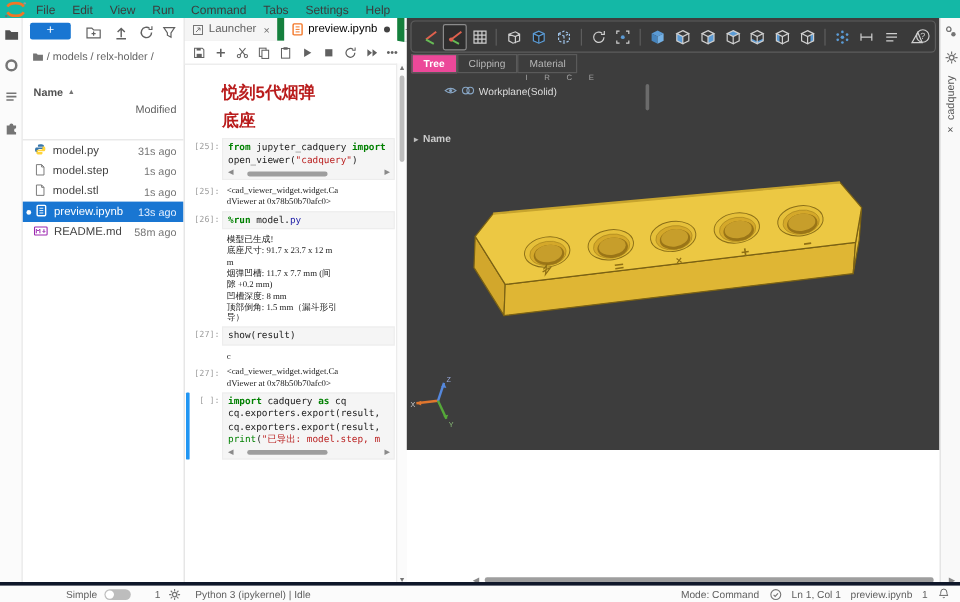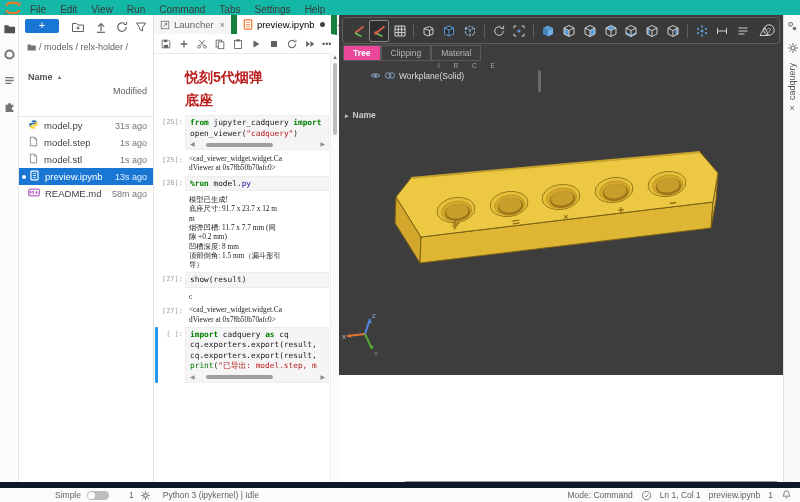--- a/index.html
+++ b/index.html
@@ -79,21 +79,21 @@
   
   .rightstrip{position:absolute;left:783px;top:15px;width:17px;height:473px;background:#f9f9f9;border-left:1px solid #e0e0e0;}
   .rs-icon{width:17px;height:22px;display:flex;align-items:center;justify-content:center;}
   .rs-tab{margin-top:4px;writing-mode:vertical-rl;transform:rotate(180deg);font-size:9px;color:#555;display:flex;align-items:center;gap:3px;margin-left:3px;}
   
   .south-hscroll{position:absolute;left:394px;top:479px;width:402px;height:9px;display:flex;align-items:center;}
   .south-hscroll .ar{font-size:7px;color:#8a8a8a;}
   .south-hscroll .track{flex:1;height:5px;margin:0 3px;position:relative;}
   .south-hscroll .thumb{position:absolute;left:2px;right:10px;height:5px;background:#9e9e9e;border-radius:2px;}
   
-  .statusbar{position:absolute;left:0;bottom:0;width:800px;height:14px;background:#fbfbfb;border-top:6px solid #0f172a;display:flex;align-items:center;font-size:8.5px;color:#616161;}
+  .statusbar{position:absolute;left:0;bottom:0;width:800px;height:14px;background:#fbfbfb;border-top:3px solid #0f172a;display:flex;align-items:center;font-size:8.5px;color:#616161;}
   .sb-left{display:flex;align-items:center;gap:6px;margin-left:55px;}
   .toggle{width:22px;height:9px;background:#bdbdbd;border-radius:5px;position:relative;}
   .toggle .knob{position:absolute;left:1px;top:1px;width:7px;height:7px;background:#fff;border-radius:50%;}
   .sb-right{display:flex;align-items:center;gap:8px;margin-left:auto;margin-right:8px;}
 </style>
 </head>
 <body>
 
 <div class="app">
 

